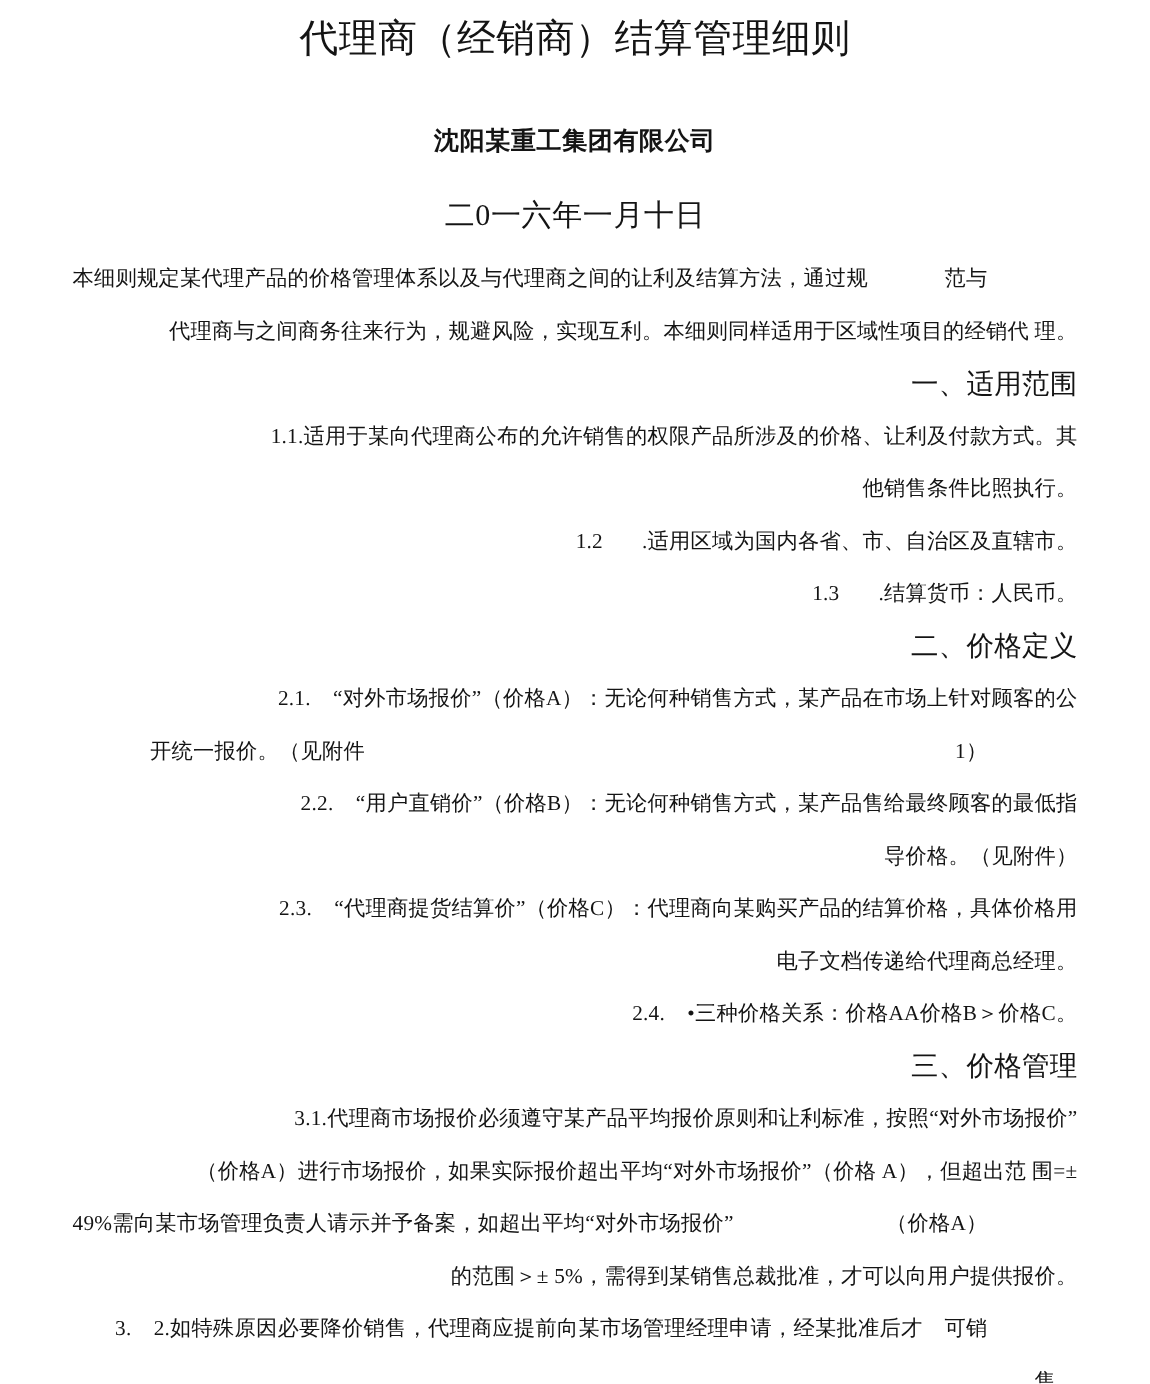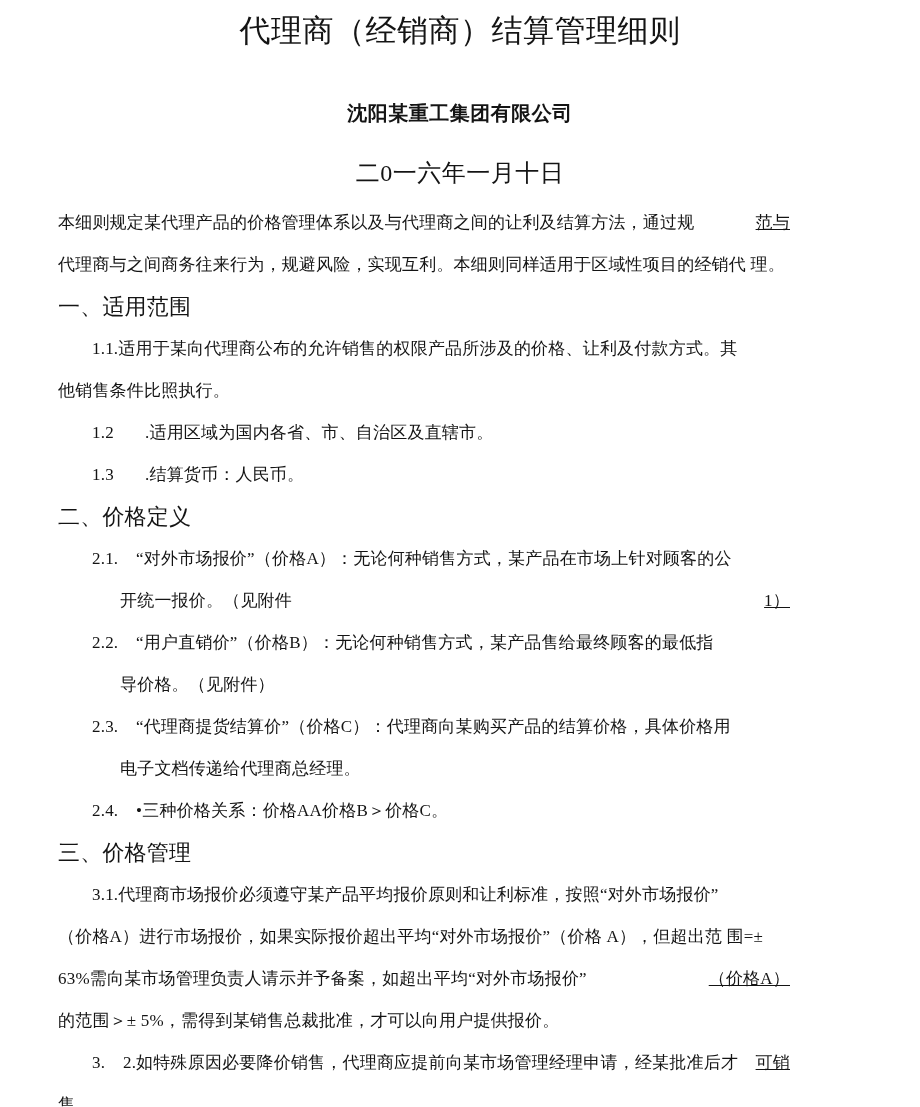--- a/index.html
+++ b/index.html
@@ -65,34 +65,35 @@
   .ln {
     font-size: 17px;
     line-height: 42px;
     height: 42px;
     margin: 0;
     padding: 0 58px 0 58px;
     white-space: pre;
     font-weight: 400;
     letter-spacing: 0.2px;
     overflow: hidden;
+    text-align: right;
   }
   
   .ln.indent1 { padding-left: 92px; }
   .ln.indent2 { padding-left: 120px; }
 
   
   .ln.split {
     display: flex;
     justify-content: space-between;
     align-items: baseline;
   }
   .ln.split > span { white-space: pre; }
   .ln.split .rt { padding-right: 0px; }
-  .ln.split .rt.far { padding-right: 72px; text-decoration: underline; }
+  .ln.split .rt.far { padding-right: 72px; }
 
   .heading {
     font-size: 22px;
   }
 </style>
 </head>
 <body>
 
 <div class="page">
 
@@ -130,21 +131,21 @@
     <div class="ln indent1">2.3.    “代理商提货结算价”（价格C）：代理商向某购买产品的结算价格，具体价格用</div>
     <div class="ln indent2">电子文档传递给代理商总经理。</div>
 
     <div class="ln indent1">2.4.    •三种价格关系：价格AA价格B＞价格C。</div>
 
     <div class="ln heading">三、价格管理</div>
 
     <div class="ln indent1">3.1.代理商市场报价必须遵守某产品平均报价原则和让利标准，按照“对外市场报价”</div>
     <div class="ln">（价格A）进行市场报价，如果实际报价超出平均“对外市场报价”（价格 A），但超出范 围=±</div>
     <div class="ln split">
-      <span class="lt">63%需向某市场管理负责人请示并予备案，如超出平均“对外市场报价”</span>
+      <span class="lt">49%需向某市场管理负责人请示并予备案，如超出平均“对外市场报价”</span>
       <span class="rt far">（价格A）</span>
     </div>
     <div class="ln">的范围＞± 5%，需得到某销售总裁批准，才可以向用户提供报价。</div>
 
     <div class="ln indent1 split">
       <span class="lt">3.    2.如特殊原因必要降价销售，代理商应提前向某市场管理经理申请，经某批准后才</span>
       <span class="rt far">可销</span>
     </div>
     <div class="ln">售。</div>
 

